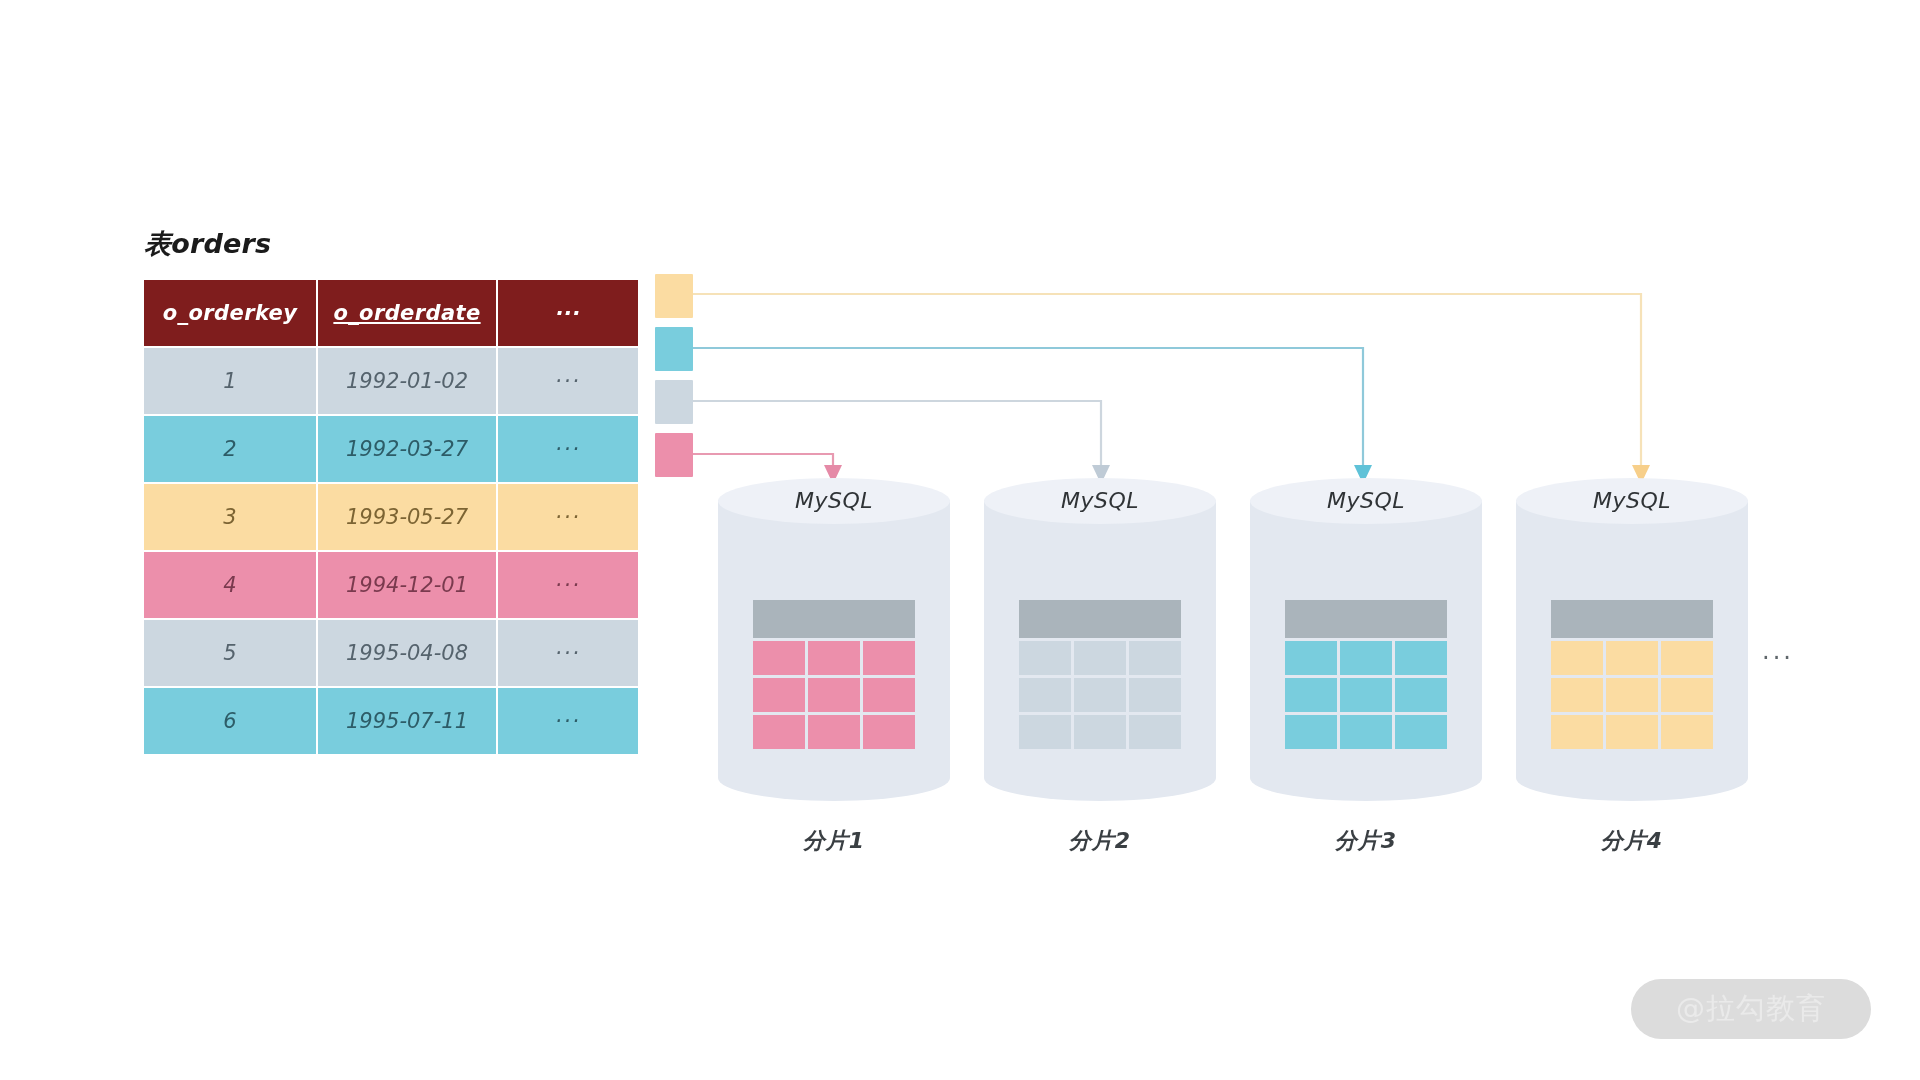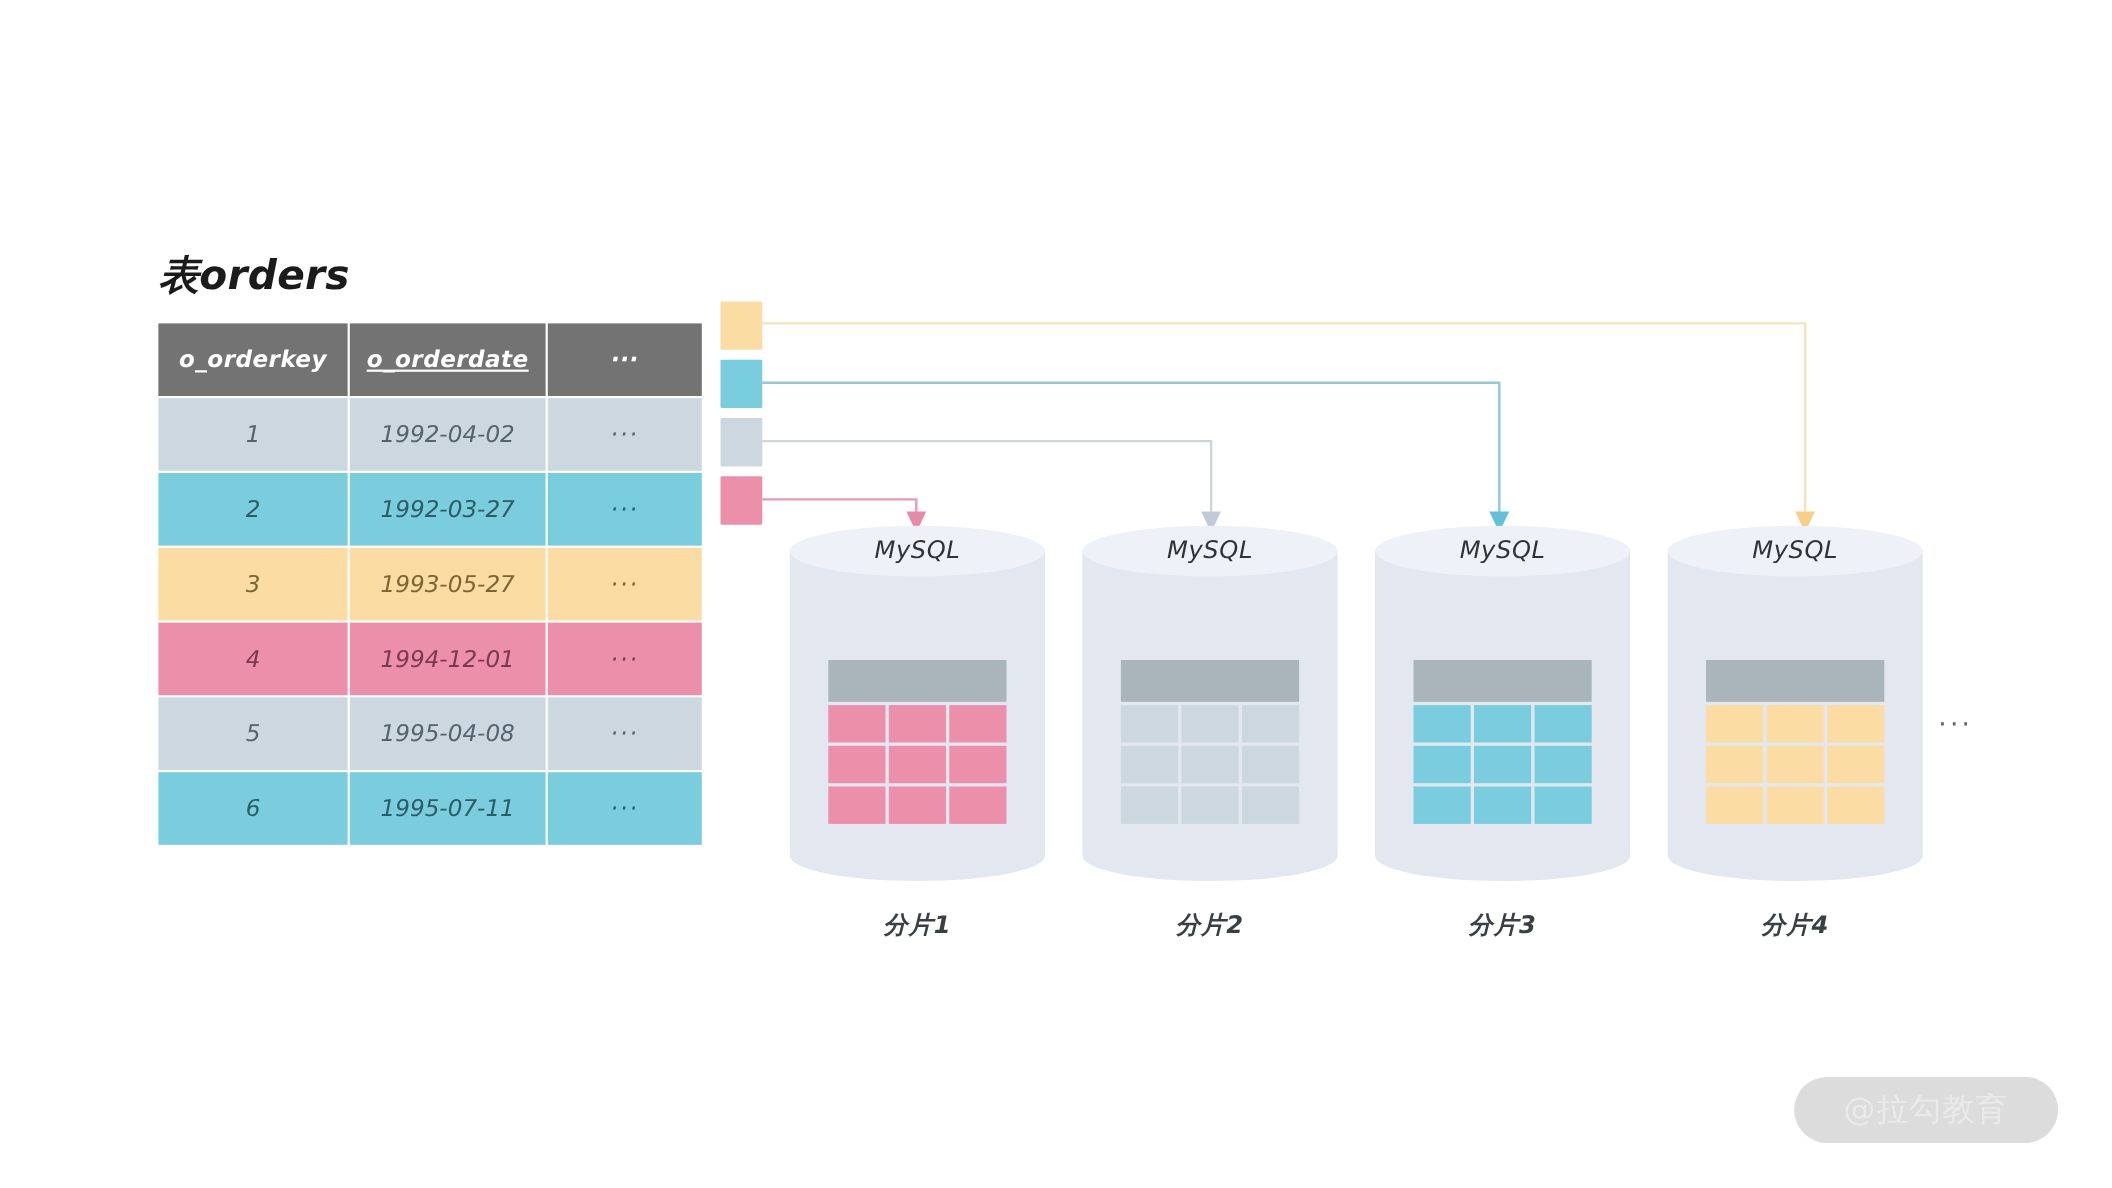--- a/index.html
+++ b/index.html
@@ -19,21 +19,21 @@
   }
 
   
   #source-table-block {
     position: absolute;
     left: 142px;
     top: 226px;
     width: 490px;
   }
   #table-title {
-    font-size: 37px;
+    font-size: 27px;
     font-weight: 700;
     font-style: italic;
     color: #1b1b1b;
     letter-spacing: 0.2px;
     margin: 0 0 16px 2px;
     white-space: nowrap;
   }
   #orders-table {
     width: 490px;
     border-collapse: separate;
@@ -43,21 +43,21 @@
   #orders-table th, #orders-table td {
     height: 66px;
     text-align: center;
     vertical-align: middle;
     font-size: 21px;
     font-style: italic;
     padding: 0;
     border: 0;
   }
   #orders-table th {
-    background: #737373;
+    background: #7f1d1d;
     color: #ffffff;
     font-weight: 700;
     letter-spacing: 0.4px;
     margin-top: 12px;
   }
   #orders-table td { font-weight: 400; }
   .col-key  { width: 172px; }
   .col-date { width: 178px; text-decoration: underline; }
   .col-etc  { width: 140px; }
 
@@ -210,21 +210,21 @@
       <thead>
         <tr>
           <th class="col-key">o_orderkey</th>
           <th class="col-date">o_orderdate</th>
           <th class="col-etc dots-cell">···</th>
         </tr>
       </thead>
       <tbody>
         <tr>
           <td class="c-grey">1</td>
-          <td class="c-grey">1992-04-02</td>
+          <td class="c-grey">1992-01-02</td>
           <td class="c-grey dots-cell">···</td>
         </tr>
         <tr>
           <td class="c-cyan">2</td>
           <td class="c-cyan">1992-03-27</td>
           <td class="c-cyan dots-cell">···</td>
         </tr>
         <tr>
           <td class="c-yellow">3</td>
           <td class="c-yellow">1993-05-27</td>

